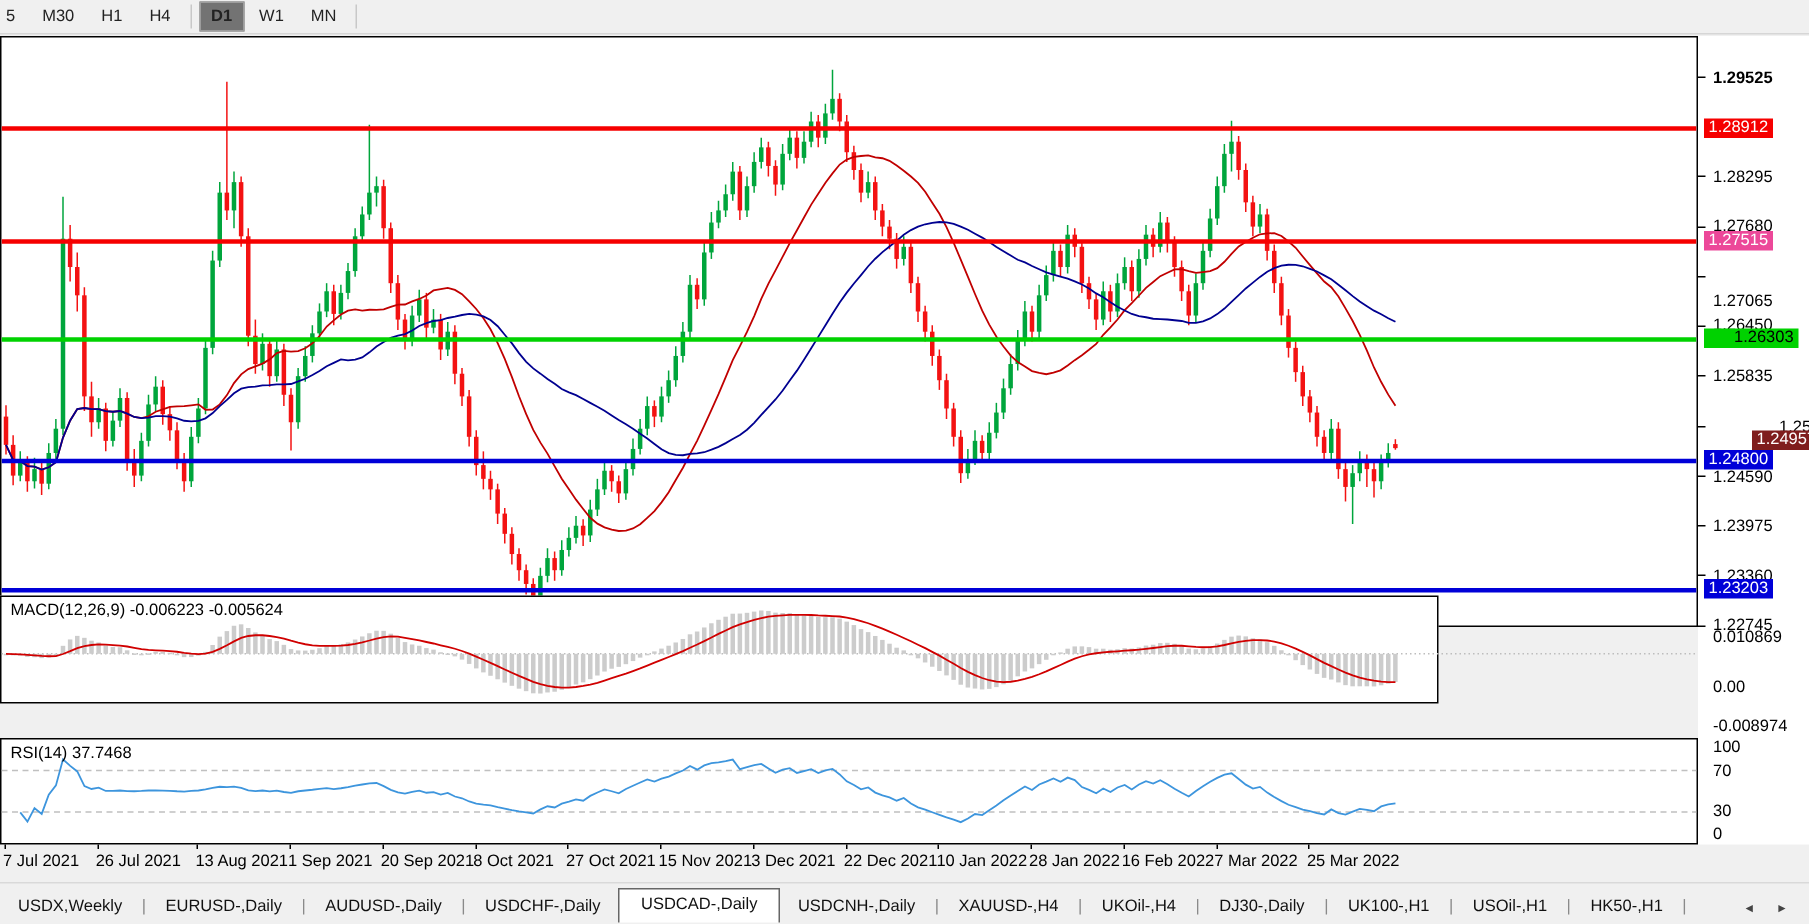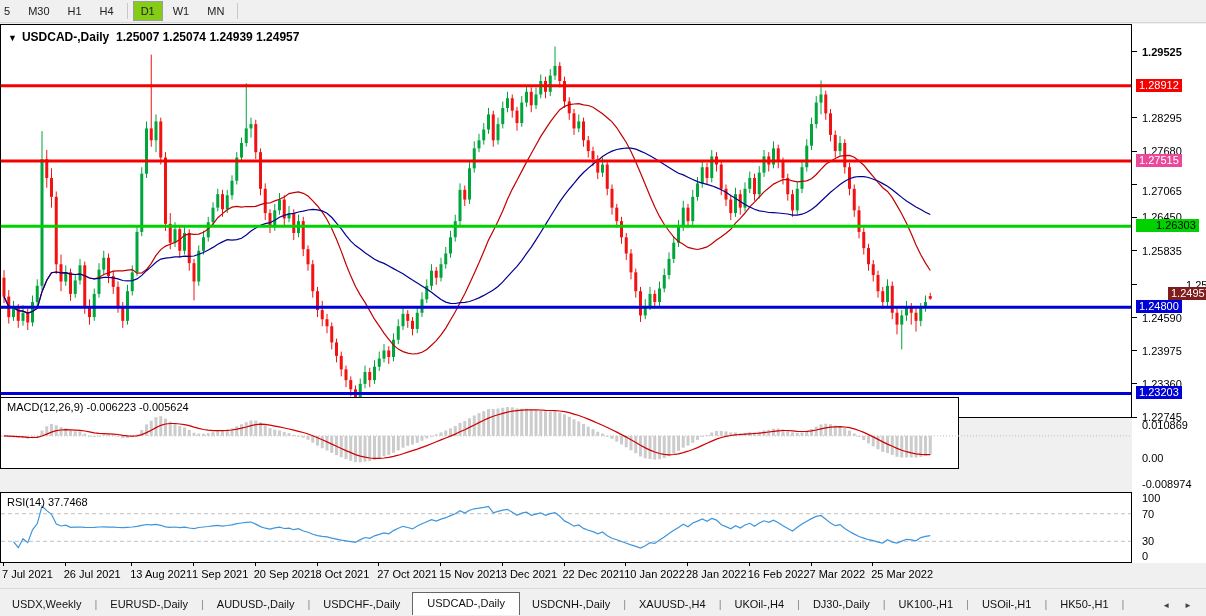--- a/index.html
+++ b/index.html
@@ -3,21 +3,21 @@
 <meta charset="utf-8">
 <style>
   html,body{margin:0;padding:0;}
   body{font-family:"Liberation Sans",sans-serif;background:#f0f0f0;}
   #app{position:relative;width:1206px;height:616px;background:#f0f0f0;overflow:hidden;}
 
   
   #toolbar{position:absolute;left:0;top:0;width:1206px;height:22px;background:#f0f0f0;
            border-bottom:1px solid #d6d6d6;display:flex;align-items:center;font-size:11px;color:#222;}
   .tf-btn{padding:2px 7px;margin:0 1px;border:1px solid transparent;cursor:default;line-height:14px;}
-  .tf-btn.active{background:#84cc16;border:1px solid #9d9d9d;}
+  .tf-btn.active{background:#737373;border:1px solid #9d9d9d;font-weight:bold;}
   .tb-sep{width:1px;height:16px;background:#c8c8c8;margin:0 4px;}
 
   
   .panel{position:absolute;left:0;background:#fff;border:1px solid #000;box-sizing:border-box;}
   #panel-main{top:24px;width:1132px;height:394px;}
   #panel-macd{top:397px;width:959px;height:72px;}
   #panel-rsi{top:492px;width:1132px;height:71px;}
   .panel svg{position:absolute;left:0;top:0;}
 
   #chart-title{position:absolute;left:7px;top:5px;font-size:12px;font-weight:bold;color:#000;z-index:5;}
@@ -56,23 +56,20 @@
       <div class="tf-btn">H1</div>
       <div class="tf-btn">H4</div>
       <div class="tb-sep"></div>
       <div class="tf-btn active">D1</div>
       <div class="tf-btn">W1</div>
       <div class="tf-btn">MN</div>
       <div class="tb-sep"></div>
     </div>
 
   <div class="panel" id="panel-main">
-    <div id="chart-title">
-      <span class="arrow">▼</span><span>USDCAD-,Daily</span>&nbsp;&nbsp;<span>1.25007 1.25074 1.24939 1.24957</span>
-    </div>
     <svg id="svg-main" width="1130" height="392">
         <line x1="3" y1="245.18032000000105" x2="3" y2="278.05932000000104" stroke="#f31212" stroke-width="1"></line>
         <rect x="1.5" y="252.72632000000021" width="3" height="18.865000000000293" fill="#f31212"></rect>
         <line x1="7.75" y1="265.12332000000004" x2="7.75" y2="298.54132" stroke="#f31212" stroke-width="1"></line>
         <rect x="6.25" y="271.5913200000005" width="3" height="20.48200000000014" fill="#f31212"></rect>
         <line x1="12.5" y1="275.90332000000006" x2="12.5" y2="295.8463200000003" stroke="#00a53c" stroke-width="1"></line>
         <rect x="11" y="283.4493200000004" width="3" height="8.624000000000251" fill="#00a53c"></rect>
         <line x1="17.25" y1="279.1373200000009" x2="17.25" y2="302.8533200000007" stroke="#f31212" stroke-width="1"></line>
         <rect x="15.75" y="283.4493200000004" width="3" height="12.396999999999878" fill="#f31212"></rect>
         <line x1="22" y1="280.21532000000076" x2="22" y2="300.6973200000009" stroke="#00a53c" stroke-width="1"></line>
@@ -687,21 +684,21 @@
   </div>
 
   <div id="scale-right">
       <div class="tick-dash" style="top: 27.1938px;"></div>
       <div class="tick-label" style="top: 21.6938px; font-weight: bold;">1.29525</div>
       <div class="tick-dash" style="top: 93.4908px;"></div>
       <div class="tick-label" style="top: 87.9908px;">1.28295</div>
       <div class="tick-dash" style="top: 126.639px;"></div>
       <div class="tick-label" style="top: 121.139px;">1.27680</div>
       <div class="tick-dash" style="top: 159.788px;"></div>
-      <div class="tick-label" style="top: 161px; text-align: center;">1.27065</div>
+      <div class="tick-label" style="top: 171px; text-align: center;">1.27065</div>
       <div class="tick-dash" style="top: 192.936px;"></div>
       <div class="tick-label" style="top: 187.436px;">1.26450</div>
       <div class="tick-dash" style="top: 226.085px;"></div>
       <div class="tick-label" style="top: 220.585px;">1.25835</div>
       <div class="tick-dash" style="top: 260.042px;"></div>
       <div class="tick-label" style="top: 254.542px; margin-left: 44px;">1.25205</div>
       <div class="tick-dash" style="top: 293.19px;"></div>
       <div class="tick-label" style="top: 287.69px;">1.24590</div>
       <div class="tick-dash" style="top: 326.339px;"></div>
       <div class="tick-label" style="top: 320.839px;">1.23975</div>

